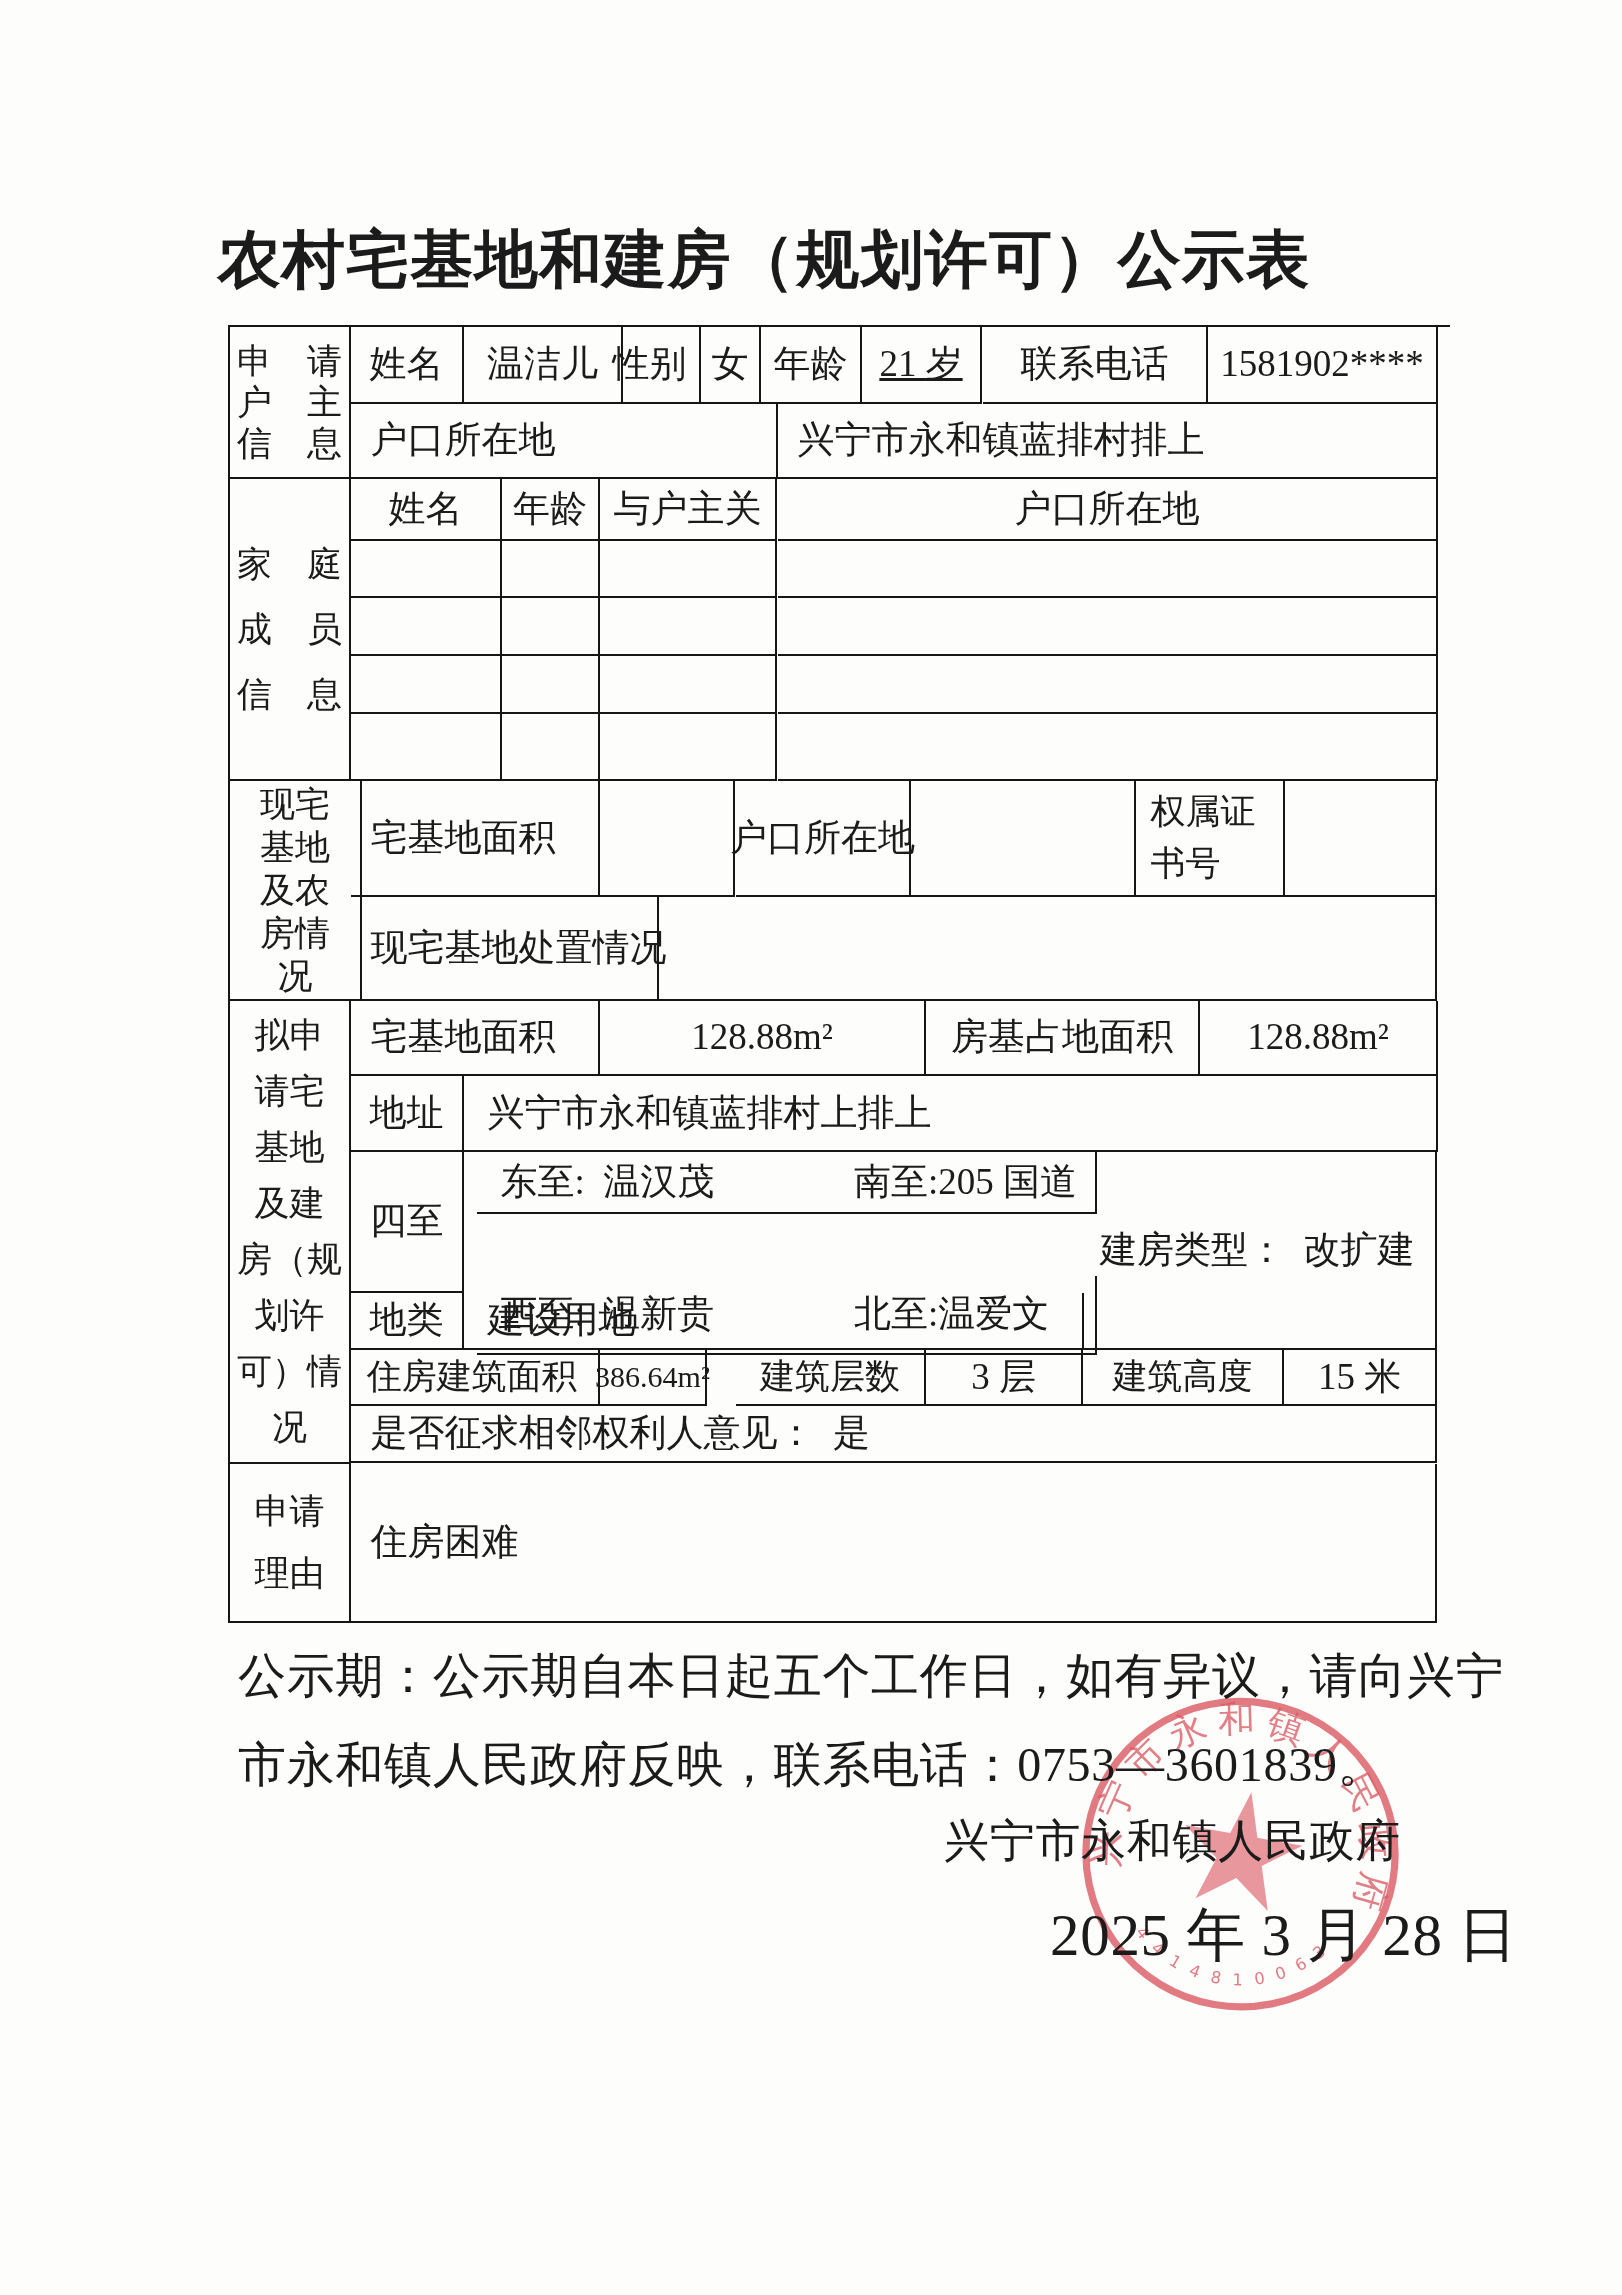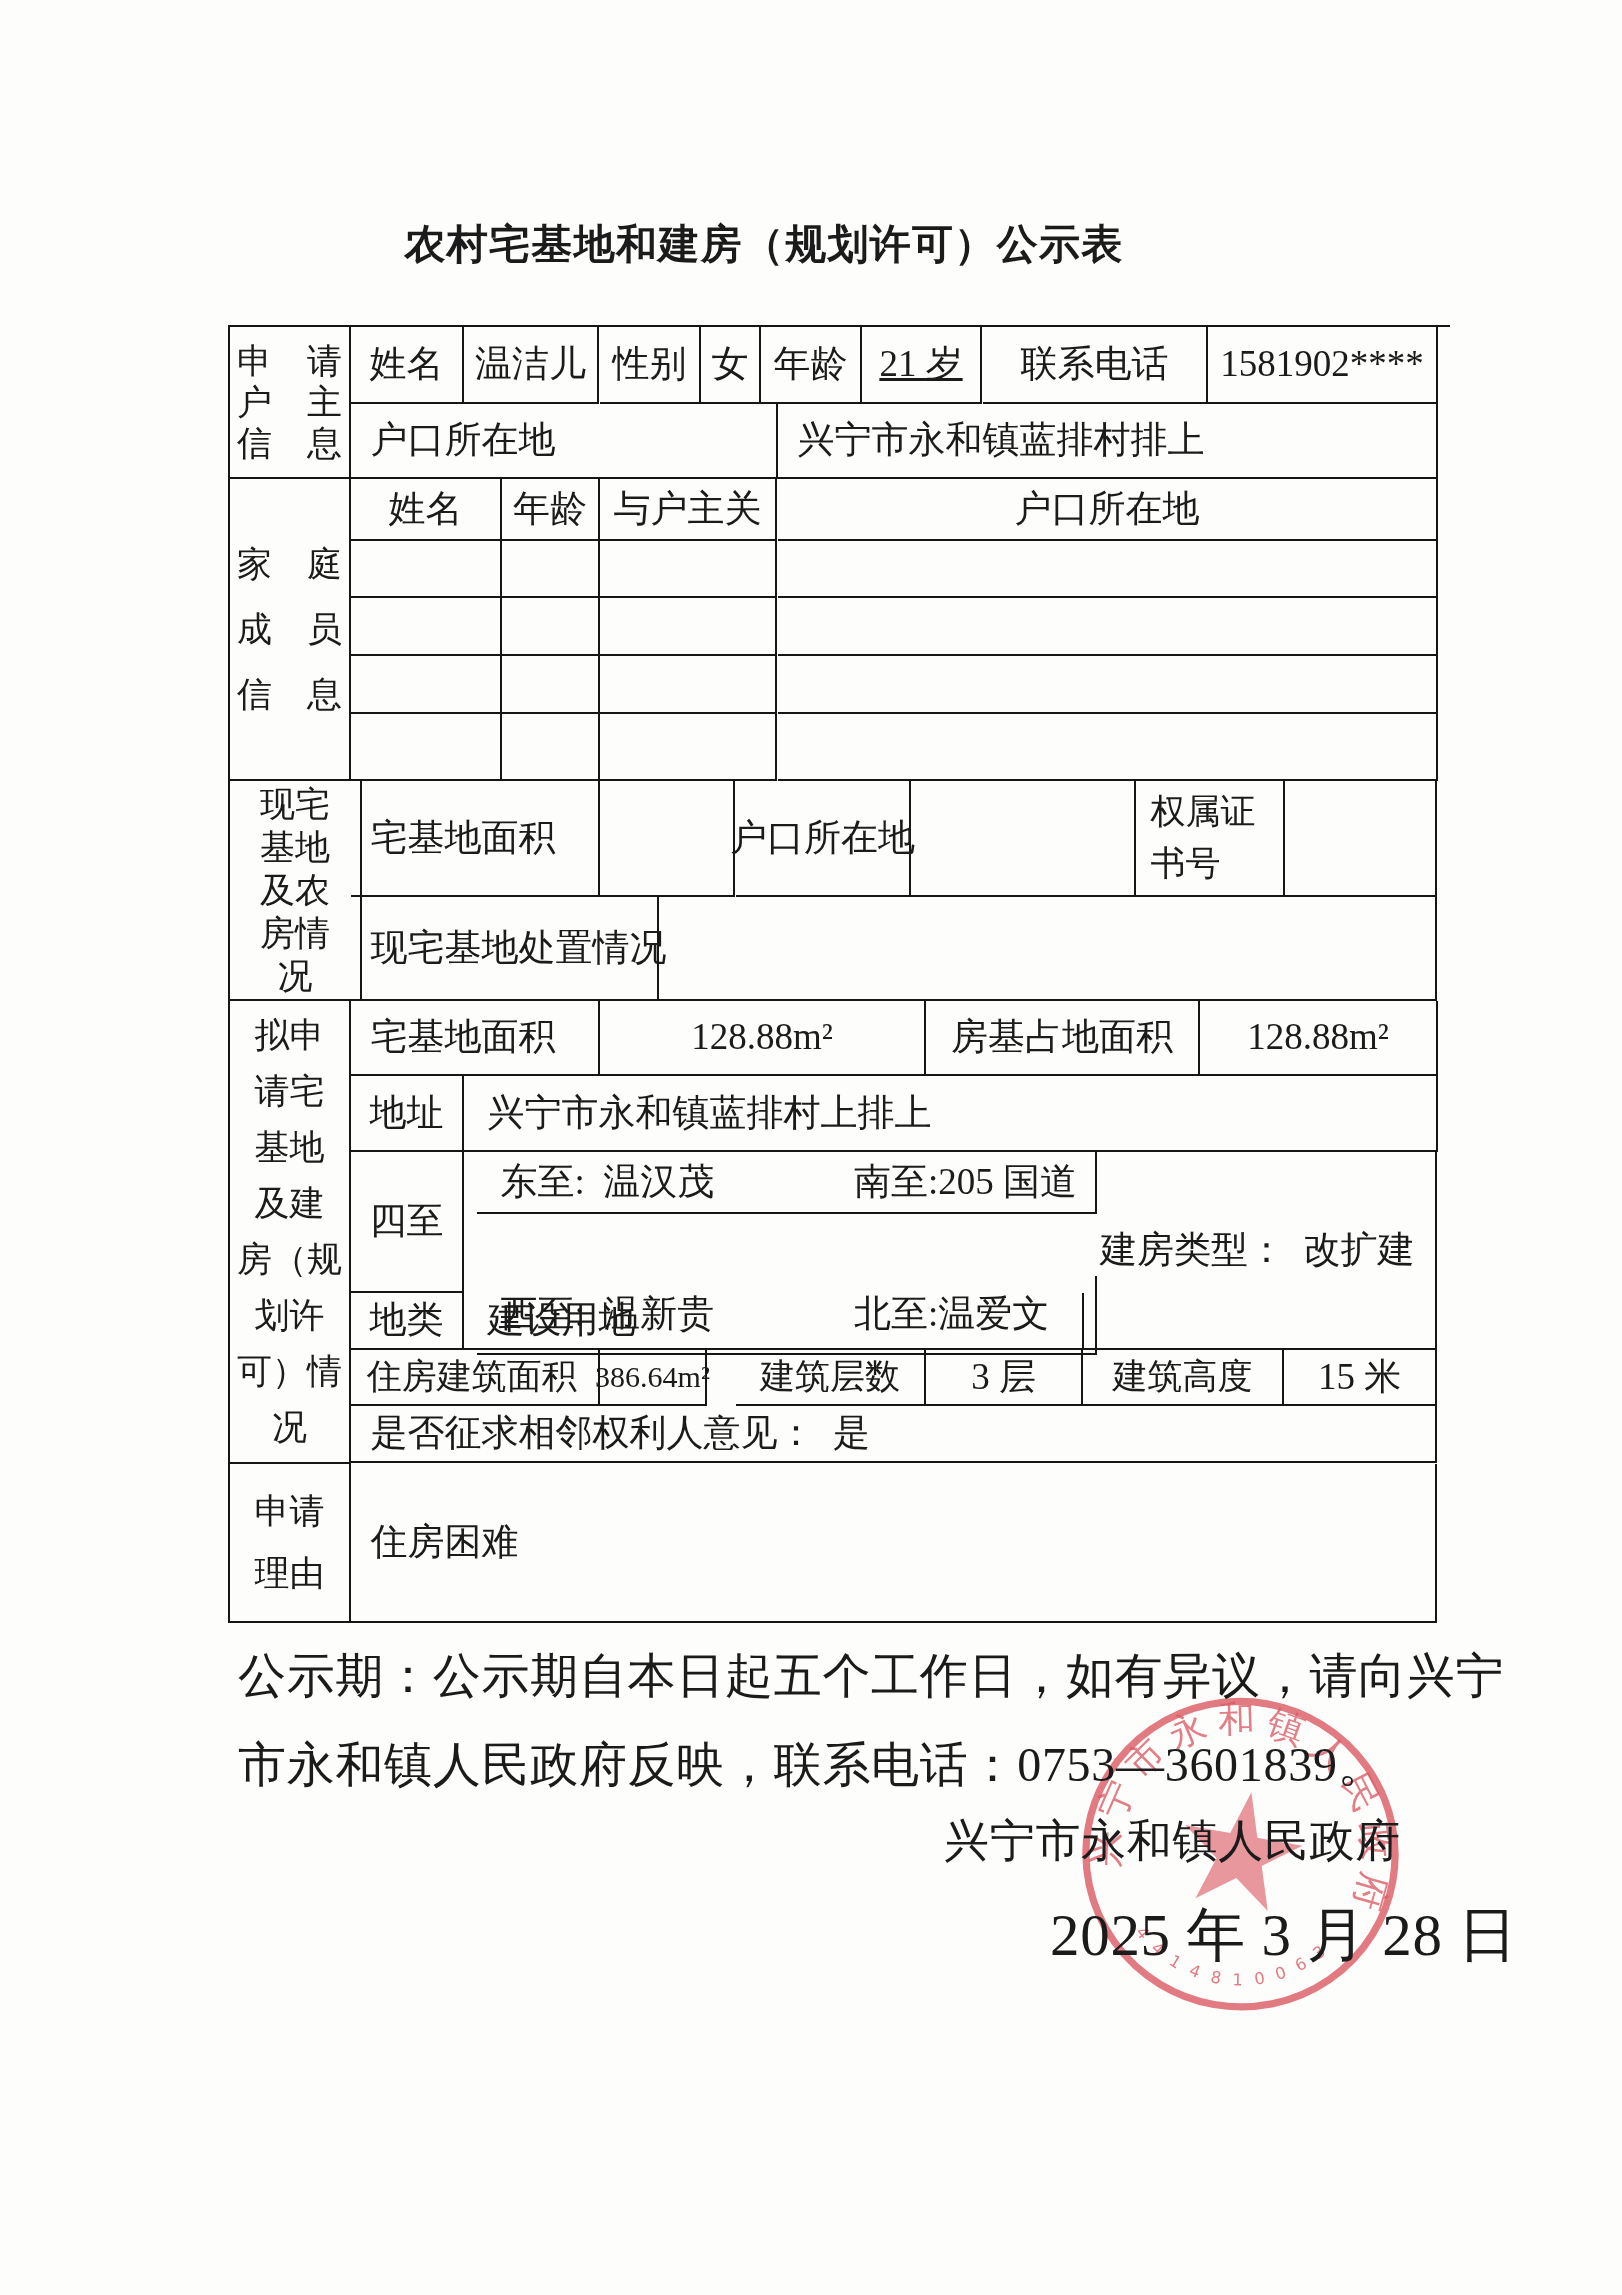--- a/index.html
+++ b/index.html
@@ -4,21 +4,21 @@
 <style>
   html,body{margin:0;padding:0;background:#e8e8e8;}
   .page{
     position:relative; width:1623px; height:2295px;
     background:#fdfdfb; overflow:hidden;
     font-family:"Liberation Serif","DejaVu Serif",serif;
     color:#1b1b1b;
   }
   .title{
     position:absolute; left:0; top:217px; width:1528px;
-    text-align:center; font-size:41px; font-weight:bold;
+    text-align:center; font-size:63px; font-weight:bold;
     letter-spacing:1.3px; white-space:pre;
   }
   .grid{
     position:absolute; left:228px; top:325px; width:1207px; height:1296px;
     border-top:2.6px solid #161616; border-left:2px solid #161616;padding-left:13px;
   }
   .cell{
     position:absolute; box-sizing:border-box;
     border-right:2px solid #161616; border-bottom:2.6px solid #161616;
     display:flex; align-items:center;
@@ -50,21 +50,21 @@
 <div class="page">
 
   <div class="title">农村宅基地和建房（规划许可）公示表</div>
 
   <div class="grid">
 
     <div class="cell seclabel lh62" style="left:0;top:0;width:121px;height:152px;">申　请
 户　主
 信　息</div>
     <div class="cell center" style="left:121px;top:0;width:113px;height:77px;">姓名</div>
-    <div class="cell center" style="left:234px;top:0;width:135px;height:77px;">温洁儿</div>
+    <div class="cell center" style="left:234px;top:0;width:159px;height:77px;">温洁儿</div>
     <div class="cell center" style="left:370px;top:0;width:101px;height:77px;">性别</div>
     <div class="cell center" style="left:471px;top:0;width:60px;height:77px;">女</div>
     <div class="cell center" style="left:531px;top:0;width:101px;height:77px;">年龄</div>
     <div class="cell center" style="left:632px;top:0;width:120px;height:77px;text-decoration:underline;">21 岁</div>
     <div class="cell center" style="left:753px;top:0;width:225px;height:77px;">联系电话</div>
     <div class="cell center" style="left:978px;top:0;width:230px;height:77px;">1581902****</div>
     <div class="cell left" style="left:121px;top:77px;width:427px;height:75px;">户口所在地</div>
     <div class="cell left" style="left:548px;top:77px;width:660px;height:75px;">兴宁市永和镇蓝排村排上</div>
 
     <div class="cell seclabel lh100" style="left:0;top:152px;width:121px;height:302px;">家　庭

